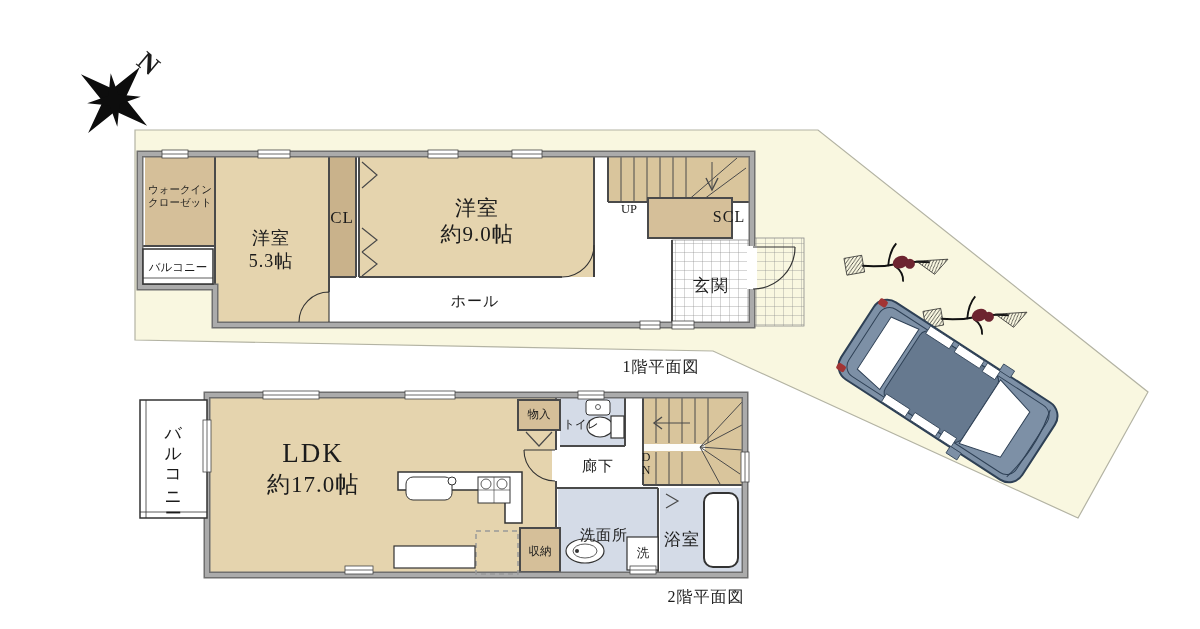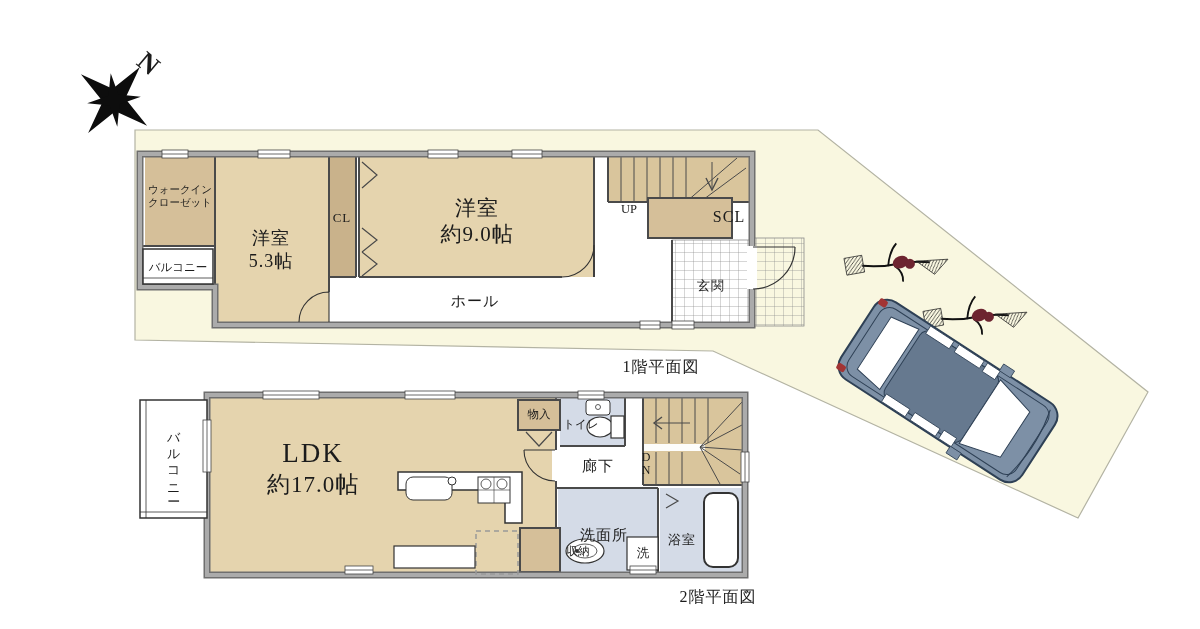--- a/index.html
+++ b/index.html
@@ -5,21 +5,21 @@
   html,body{margin:0;padding:0;background:#ffffff;}
   #canvas{position:relative;width:1200px;height:629px;background:#ffffff;overflow:hidden;
           font-family:"Liberation Serif","DejaVu Serif",serif;}
   #plan-svg{position:absolute;left:0;top:0;}
   .label{position:absolute;transform:translate(-50%,-50%);color:#1b1b1b;white-space:nowrap;
          text-align:center;line-height:1.25;pointer-events:none;}
   .label span{display:block;}
   .f9{font-size:10.5px;line-height:1.2;}
   .f11{font-size:11.5px;}
   .f12{font-size:12.5px;}
-  .f13{font-size:13px;letter-spacing:1px;}
+  .f13{font-size:17px;letter-spacing:1px;}
   .f14{font-size:15px;letter-spacing:1px;}
   .f16{font-size:16px;letter-spacing:1px;}
   .f18{font-size:18px;letter-spacing:1px;}
   .f21{font-size:21px;letter-spacing:1px;}
   .ldk1{font-size:27px;letter-spacing:2px;}
   .ldk2{font-size:23px;letter-spacing:1px;}
   .vertical{writing-mode:vertical-rl;text-orientation:upright;letter-spacing:3px;}
   .dn{line-height:1.05;font-size:12px;}
   .north{transform:translate(-50%,-50%) rotate(40deg);font-size:27px;font-weight:600;}
 </style>
@@ -299,16 +299,16 @@
 <div class="label f11" style="left:539px;top:414px;">物入</div>
 <div class="label f11" style="left:581px;top:424px;">トイレ</div>
 <div class="label f14" style="left:598px;top:466px;">廊下</div>
 <div class="label dn" style="left:646px;top:464px;">
   <span>D</span>
   <span>N</span>
 </div>
 <div class="label f14" style="left:604px;top:535px;">洗面所</div>
 <div class="label f12" style="left:643px;top:554px;">洗</div>
 <div class="label f13" style="left:682px;top:540px;">浴室</div>
-<div class="label f11" style="left:540px;top:551px;margin-left:38px;">収納</div>
-<div class="label f16" style="left:706px;top:597px;margin-left:12px;">2階平面図</div>
+<div class="label f11" style="left:540px;top:551px;">収納</div>
+<div class="label f16" style="left:706px;top:597px;">2階平面図</div>
 
 </div>
 
 </body></html>

